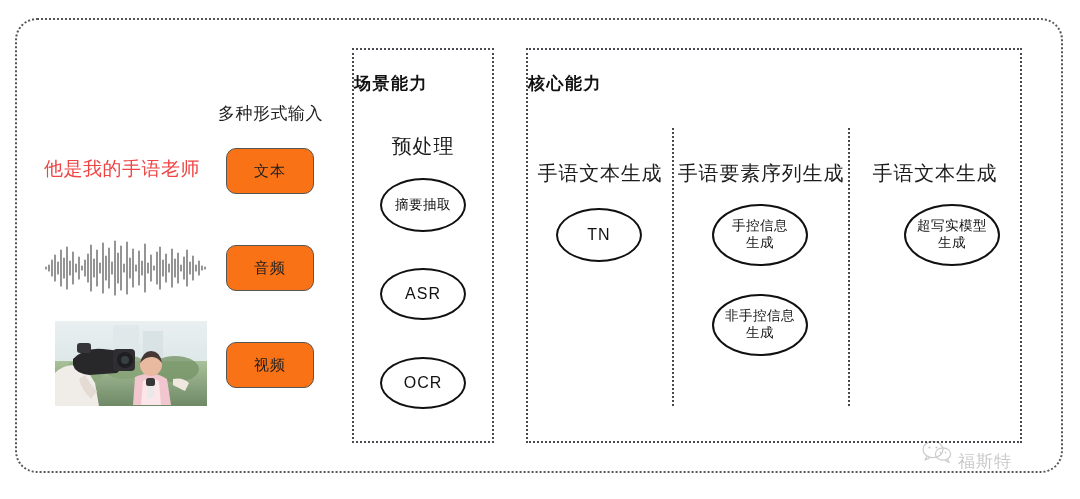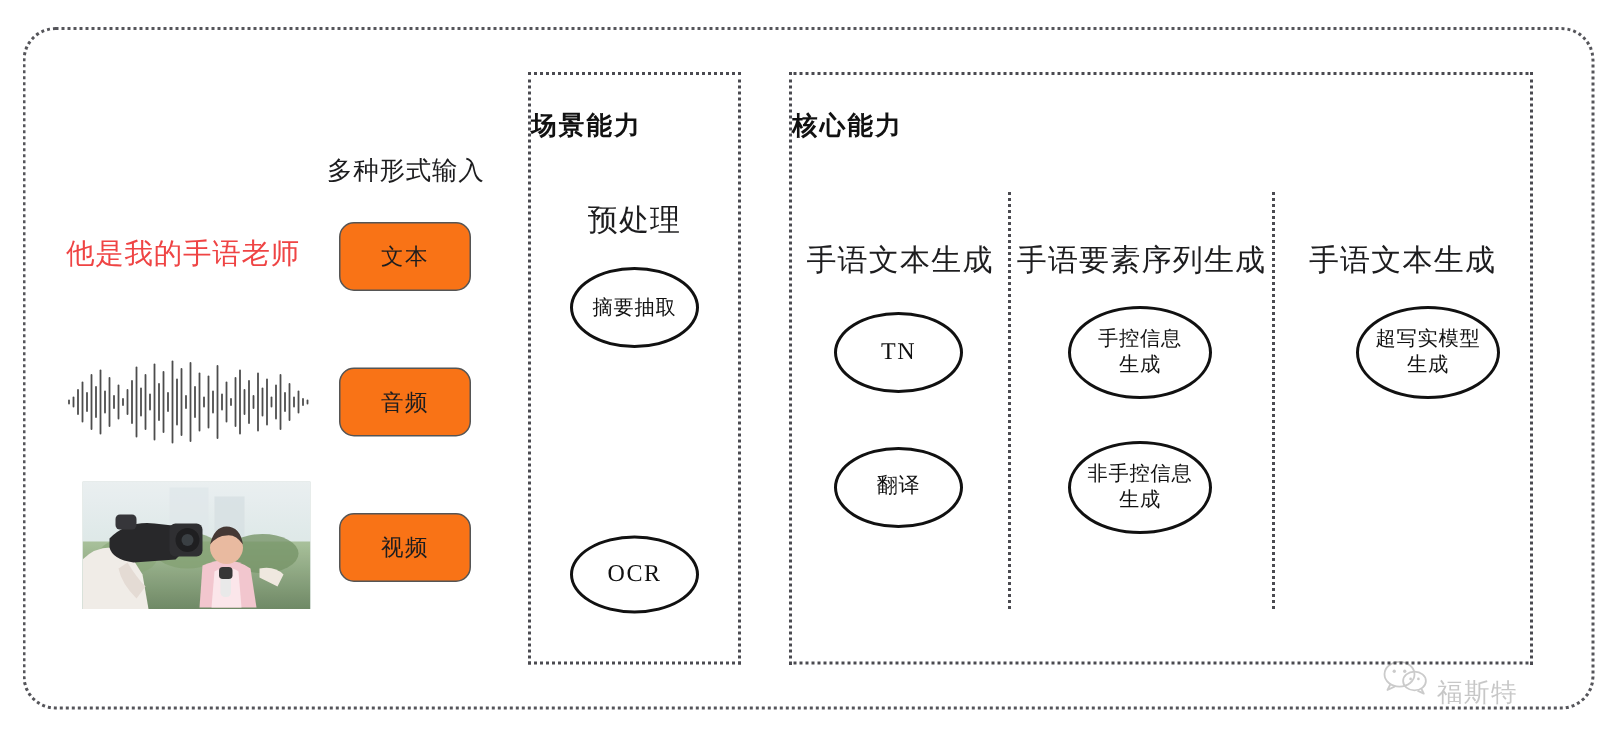--- a/index.html
+++ b/index.html
@@ -96,21 +96,20 @@
     position:absolute;
     box-sizing:border-box;
     border:2.4px solid #111;
     border-radius:50%;
     background:#fff;
     display:flex;align-items:center;justify-content:center;
     text-align:center;
     font-size:14px;color:#111;
     line-height:1.25;
     letter-spacing:.5px;
-    font-family:Liberation Serif, serif;
   }
   .ellipse.small-label{font-size:13.5px;}
   .ellipse.en{font-size:16px;letter-spacing:1px;text-align:center;}
 
   
   .e-abstract{left:380px;top:178px;width:86px;height:54px;}
   .e-asr     {left:380px;top:268px;width:86px;height:52px;}
   .e-ocr     {left:380px;top:357px;width:86px;height:52px;}
 
   
@@ -253,35 +252,35 @@
   <div class="pill pill-audio">音频</div>
   <div class="pill pill-video">视频</div>
 
   <div class="panel panel-scene">
     <div class="panel-title">场景能力</div>
   </div>
 
   <div class="sub-title" style="left:352px;top:133px;width:142px;">预处理</div>
 
   <div class="ellipse e-abstract small-label">摘要抽取</div>
+  <div class="ellipse e-asr en">ASR</div>
   <div class="ellipse e-ocr en">OCR</div>
 
   <div class="panel panel-core">
     <div class="panel-title">核心能力</div>
   </div>
 
   <div class="divider divider-1"></div>
   <div class="divider divider-2"></div>
 
   <div class="sub-title" style="left:528px;top:160px;width:144px;">手语文本生成</div>
   <div class="sub-title" style="left:674px;top:160px;width:174px;">手语要素序列生成</div>
   <div class="sub-title" style="left:850px;top:160px;width:170px;">手语文本生成</div>
 
   <div class="ellipse e-tn en">TN</div>
-  <div class="ellipse e-trans">翻译</div>
 
   <div class="ellipse e-manual small-label">手控信息<br>生成</div>
   <div class="ellipse e-nonmanual small-label">非手控信息<br>生成</div>
 
   <div class="ellipse e-hyper small-label">超写实模型<br>生成</div>
 
   <div class="watermark">
     <svg class="wm-icon" viewBox="0 0 30 24" aria-hidden="true">
       <ellipse cx="11" cy="9.5" rx="10" ry="8.2" fill="none" stroke="#555" stroke-width="1.2"></ellipse>
       <path d="M5 16 L3 20 L8 17.6" fill="none" stroke="#555" stroke-width="1.2" stroke-linejoin="round"></path>

